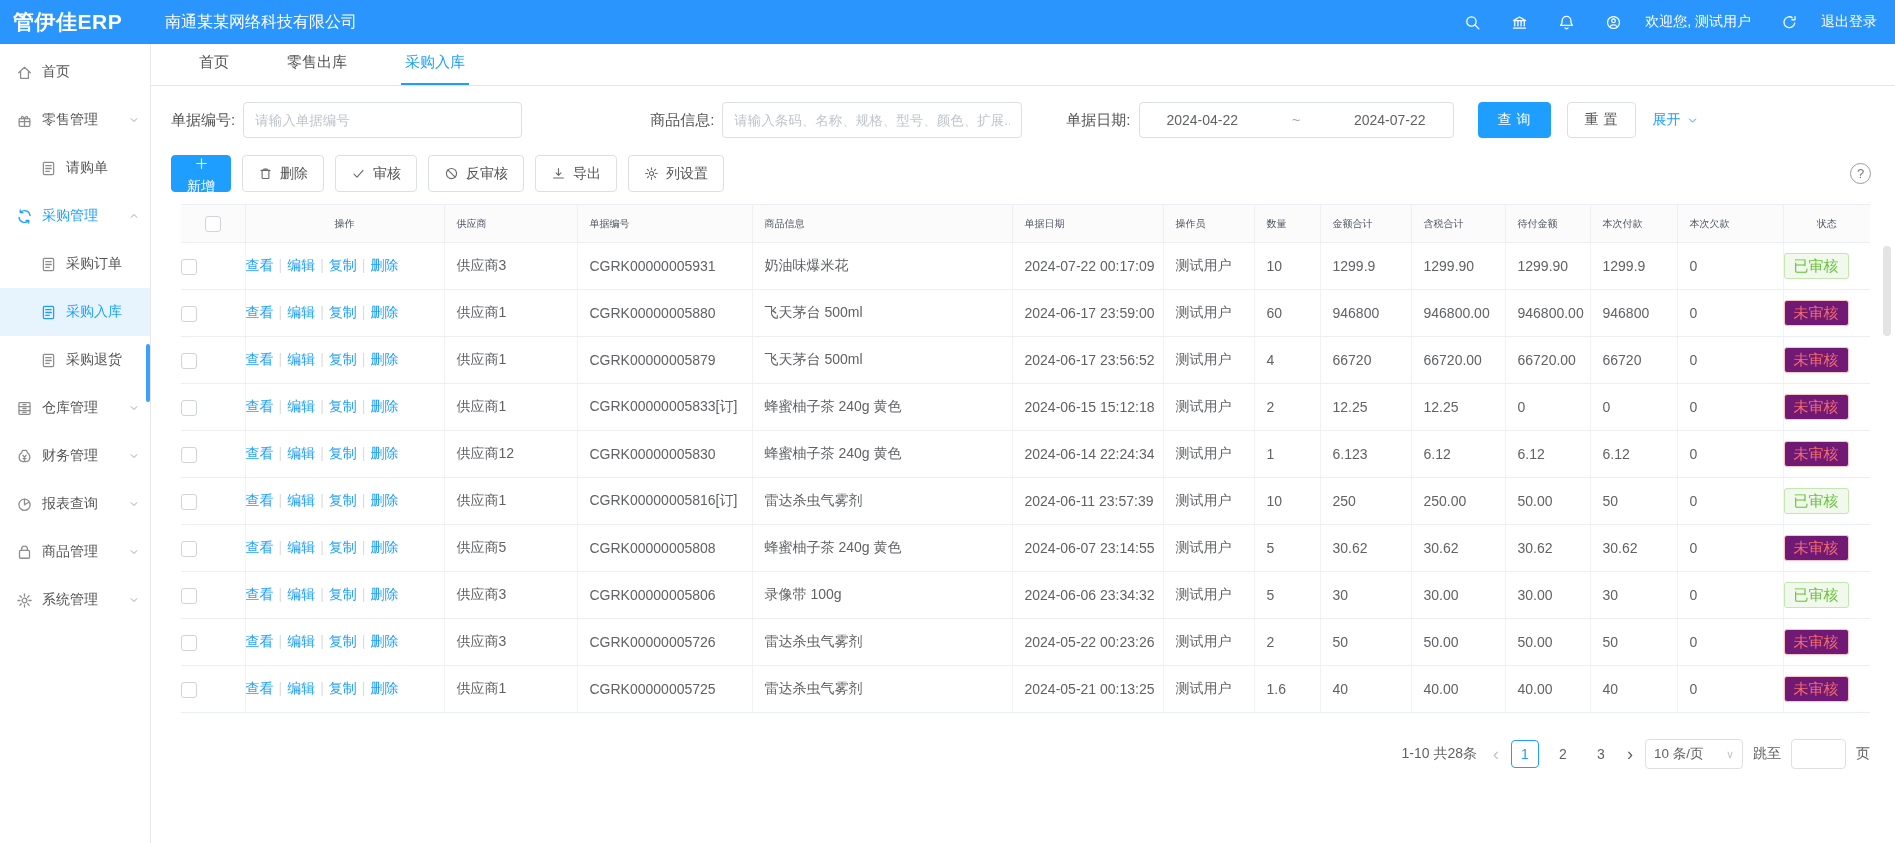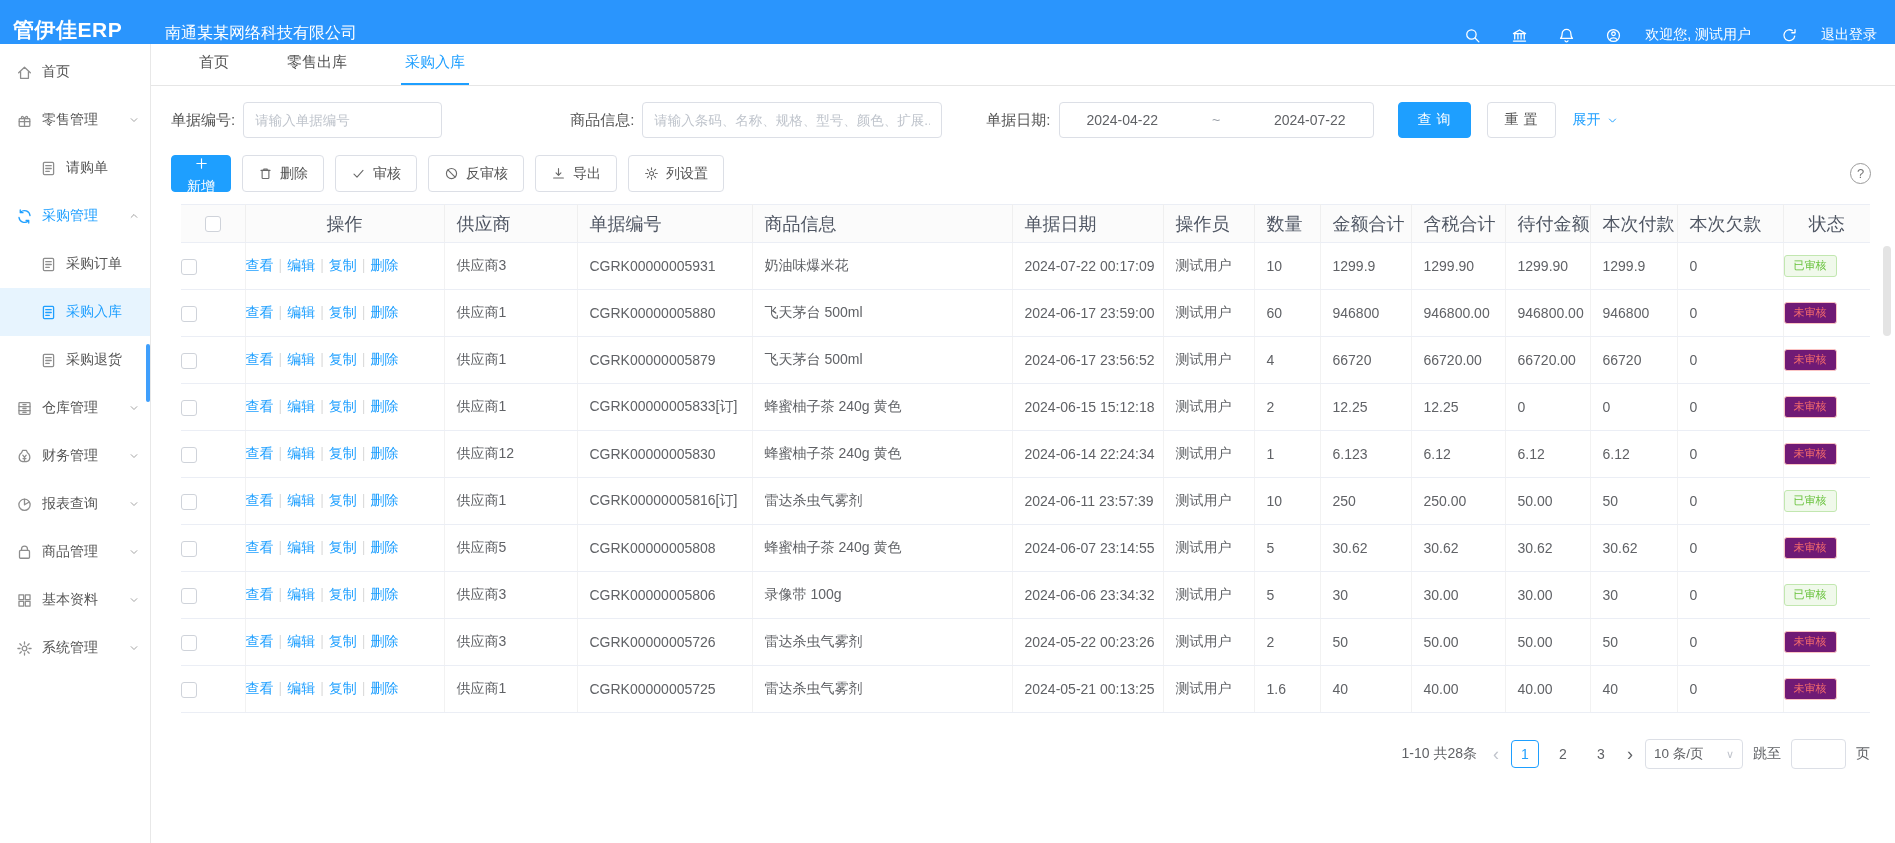--- a/index.html
+++ b/index.html
@@ -6,21 +6,21 @@
   html,body { margin:0; padding:0; }
   body {
     width:1895px; height:843px; overflow:hidden; background:#fff;
     font-family:"Liberation Sans","DejaVu Sans",sans-serif; color:#333;
   }
   svg { display:block; }
   .ic { display:inline-flex; align-items:center; justify-content:center; }
   .ic svg { width:100%; height:100%; fill:none; stroke:currentColor; stroke-width:1.2; stroke-linecap:round; stroke-linejoin:round; }
 
   
-  .topbar { height:44px; background:#2a95fd; display:flex; align-items:flex-end; color:#fff; }
+  .topbar { height:44px; background:#2a95fd; display:flex; align-items:center; color:#fff; }
   .logo { width:151px; padding-left:13px; font-size:21px; font-weight:bold; letter-spacing:.5px; white-space:nowrap; }
   .company { font-size:16px; margin-left:14px; }
   .top-right { margin-left:auto; display:flex; align-items:center; gap:30px; padding-right:18px; font-size:14px; }
   .t-icon { width:17px; height:17px; cursor:pointer; }
   .t-group { display:flex; align-items:center; gap:23px; cursor:pointer; }
   .t-group .ic { width:17px; height:17px; }
 
   
   .frame { display:flex; height:799px; }
   .sidebar { width:151px; border-right:1px solid #e8e8e8; position:relative; flex-shrink:0; padding-top:4px; }
@@ -40,54 +40,54 @@
   
   .tabbar { height:42px; border-bottom:1px solid #e6e6e6; display:flex; align-items:flex-end; padding-left:44px; gap:50px; flex-shrink:0; }
   .tab { font-size:15px; color:#555; padding:0 4px 11px 4px; border-bottom:2px solid transparent; cursor:pointer; }
   .tab.active { color:#1e9fff; border-bottom-color:#1e9fff; }
 
   
   .filters { display:flex; align-items:center; padding:16px 0 12px 20px; font-size:15px; color:#555; flex-shrink:0; }
   .f-label { margin-right:8px; white-space:nowrap; }
   .inp { height:36px; border:1px solid #dcdfe6; border-radius:4px; padding:0 11px; font-size:13.5px; color:#606266; outline:none; font-family:inherit; }
   .inp::placeholder { color:#bfc4cc; }
-  .inp.doc-no { width:199px; margin-right:128px; }
+  .inp.doc-no { width:279px; margin-right:128px; }
   .inp.product { width:300px; margin-right:44px; }
   .date-range { width:315px; height:36px; border:1px solid #dcdfe6; border-radius:4px; display:flex; align-items:center; justify-content:space-around; font-size:14px; color:#606266; margin-right:24px; cursor:pointer; }
   .date-range .tilde { color:#9aa0a8; }
   .btn { height:36px; border-radius:4px; font-size:14px; font-family:inherit; cursor:pointer; }
   .btn.primary { background:#1e9fff; border:1px solid #1e9fff; color:#fff; padding:0 14px; letter-spacing:5px; text-indent:5px; }
   .btn.plain { background:#fff; border:1px solid #dcdfe6; color:#555; padding:0 12px; letter-spacing:5px; text-indent:5px; margin-left:16px; }
   .expand { color:#1e9fff; font-size:14px; display:flex; align-items:center; gap:5px; margin-left:17px; cursor:pointer; }
   .expand .ic { width:13px; height:13px; }
 
   
   .toolbar { display:flex; align-items:center; gap:11px; padding:5px 24px 12px 20px; flex-shrink:0; }
   .tb-btn { height:37px; border:1px solid #dcdfe6; background:#fff; border-radius:4px; padding:0 15px; font-size:14px; color:#555; display:flex; align-items:center; gap:7px; cursor:pointer; font-family:inherit; }
   .tb-btn .ic { width:15px; height:15px; color:#6b6b6b; }
   .tb-btn.primary { background:#1e9fff; border-color:#1e9fff; color:#fff;flex-direction:column; }
   .tb-btn.primary .ic { color:#fff; }
   .help-circle { margin-left:auto; width:21px; height:21px; border:1px solid #9a9a9a; border-radius:50%; color:#777; font-size:13px; display:flex; align-items:center; justify-content:center; cursor:pointer; }
 
   
   .table-area { position:relative; flex-shrink:0; }
   table { border-collapse:collapse; table-layout:fixed; width:1689px; margin-left:30px; font-size:14px; }
-  thead th { height:38px; background:#fbfbfb; font-weight:normal; color:#4f5663; font-size:18px;
+  thead th { height:38px; background:#fbfbfb; font-weight:normal; color:#4f5663; font-size:10px;
              border-top:1px solid #ebeef5; border-bottom:1px solid #ebeef5; border-right:1px solid #efefef;
              text-align:left; padding:0 0 0 12px; white-space:nowrap; overflow:hidden; }
   thead th:last-child { border-right:none; }
   thead th.c { text-align:center; padding:0; }
   tbody td { height:47px; color:#606266; border-bottom:1px solid #ebeef5; border-right:1px solid #f2f2f2;
              padding:0 4px 0 12px; white-space:nowrap; overflow:hidden; }
   tbody td:last-child { border-right:none; }
   tbody td.c { padding:0; }
   .checkbox { display:inline-block; width:16px; height:16px; border:1px solid #cfd3da; border-radius:3px; background:#fff; vertical-align:middle; cursor:pointer; }
   .alink { color:#1e9fff; text-decoration:none; cursor:pointer; }
   .sep { color:#dcdcdc; margin:0 5px; }
-  .badge { display:inline-block; padding:3px 9px; font-size:11px; border-radius:3px; line-height:1.25; }
+  .badge { display:inline-block; padding:3px 9px; font-size:15px; border-radius:3px; line-height:1.25; }
   .badge.approved { color:#67c23a; background:#f0f9eb; border:1px solid #c2e7b0; }
   .badge.pending  { color:#f56c6c; background:#701a75; border:1px solid #fbc4c4; }
   .v-scroll { position:absolute; right:4px; top:42px; width:8px; height:90px; background:#e4e4e4; border-radius:4px; }
 
   
   .pagination { display:flex; align-items:center; justify-content:flex-end; gap:10px; padding:26px 25px 0 0; font-size:14px; color:#606266; }
   .pg-total { margin-right:4px; }
   .pg-arrow { font-size:18px; line-height:1; cursor:pointer; padding:0 2px; }
   .pg-arrow.prev { color:#c0c4cc; }
   .pg-arrow.next { color:#606266; }
@@ -265,36 +265,20 @@
         </span>
       </div>
       <div class="menu-item">
     <span class="sb-icon ic">
           <svg viewBox="0 0 16 16">
             <path d="M5.2 6V4.8a2.8 2.8 0 0 1 5.6 0V6"></path>
             <rect x="3.3" y="6" width="9.4" height="7.4" rx="1"></rect>
           </svg>
         </span>
     <span class="sb-label">商品管理</span>
-  <span class="sb-chevron ic">
-          <svg viewBox="0 0 16 16">
-            <path d="M4.2 6.2 8 10l3.8-3.8"></path>
-          </svg>
-        </span>
-      </div>
-      <div class="menu-item">
-    <span class="sb-icon ic">
-          <svg viewBox="0 0 16 16">
-            <rect x="2.8" y="2.8" width="4.4" height="4.4"></rect>
-            <rect x="8.8" y="2.8" width="4.4" height="4.4"></rect>
-            <rect x="2.8" y="8.8" width="4.4" height="4.4"></rect>
-            <rect x="8.8" y="8.8" width="4.4" height="4.4"></rect>
-          </svg>
-        </span>
-    <span class="sb-label">基本资料</span>
   <span class="sb-chevron ic">
           <svg viewBox="0 0 16 16">
             <path d="M4.2 6.2 8 10l3.8-3.8"></path>
           </svg>
         </span>
       </div>
       <div class="menu-item">
     <span class="sb-icon ic">
           <svg viewBox="0 0 16 16">
             <circle cx="8" cy="8" r="2.2"></circle>

